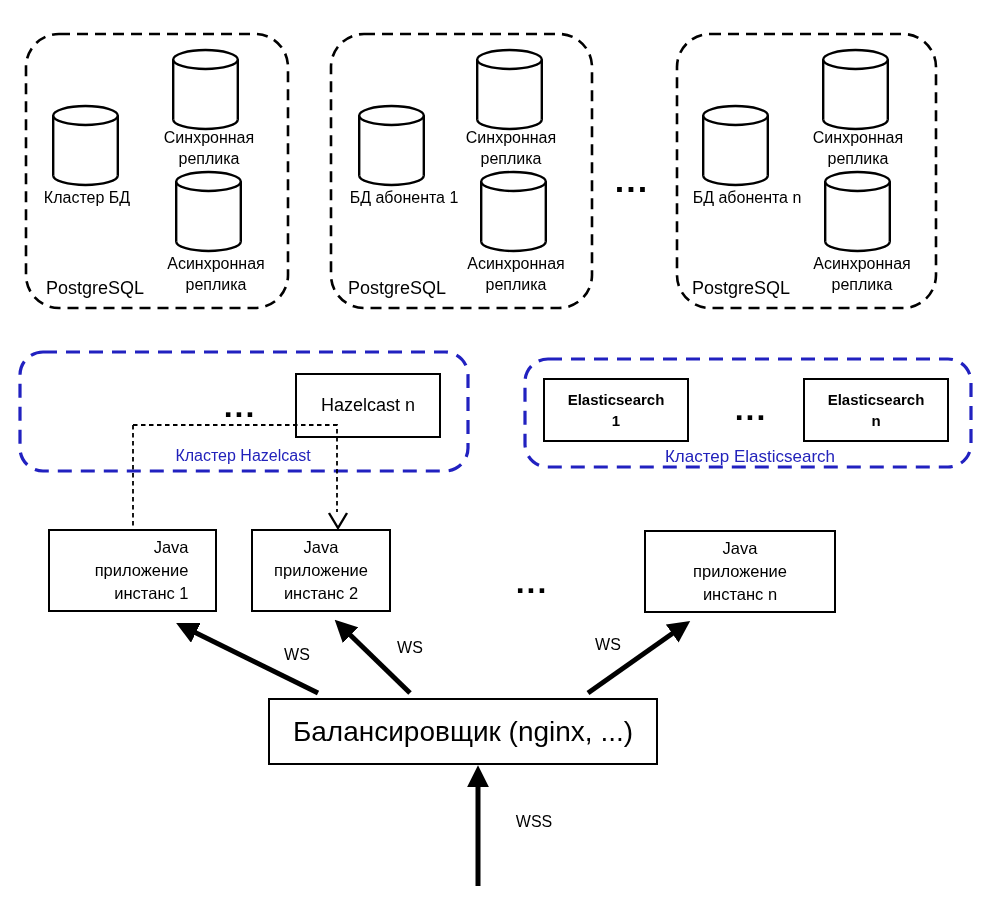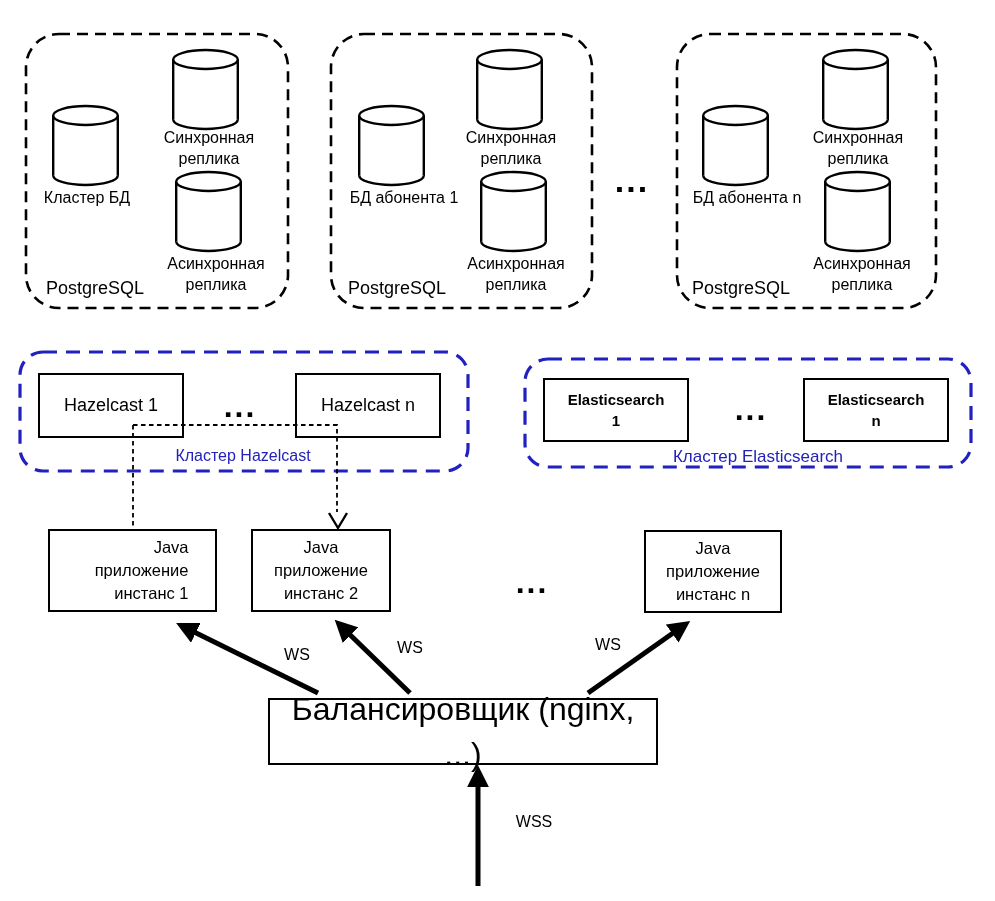--- a/index.html
+++ b/index.html
@@ -14,21 +14,21 @@
   .dashline{fill:none;stroke:#000;stroke-width:1.8;stroke-dasharray:4.5 3.5;}
   .vhead{fill:none;stroke:#000;stroke-width:2.4;}
   .thick{stroke:#000;stroke-width:5;}
   .box{position:absolute;box-sizing:border-box;background:#fff;border:2.6px solid #000;
        display:flex;align-items:center;justify-content:center;text-align:center;line-height:1.4;}
   .hz-node{font-size:18px;}
   .es-node{font-size:15px;font-weight:bold;}
   .es-node .inner{width:102px;}
   .java-node{font-size:16.5px;}
   .java-node .inner{width:112px;}
-  .balancer-box{font-size:32px;}
+  .balancer-box{font-size:28px;}
   .lbl{position:absolute;text-align:center;transform:translateX(-50%);font-size:16px;line-height:1.3;white-space:nowrap;}
   .wrap{white-space:normal;}
   .pg-lbl{font-size:18px;}
   .blue-lbl{color:#2222bb;font-size:16px;}
   .es-title{font-size:17px;}
   .dots{font-weight:bold;font-size:32px;letter-spacing:2px;}
   .dots-big{font-size:34px;}
   .edge-lbl{font-size:16px;}
 </style>
 </head>
@@ -80,45 +80,42 @@
   <div class="lbl wrap" style="left:516px;top:254px;width:106px;">Асинхронная реплика</div>
   <div class="lbl pg-lbl" style="left:397px;top:277px;">PostgreSQL</div>
 
   <div class="lbl" style="left:747px;top:188px;">БД абонента n</div>
   <div class="lbl wrap" style="left:858px;top:128px;width:100px;">Синхронная реплика</div>
   <div class="lbl wrap" style="left:862px;top:254px;width:106px;">Асинхронная реплика</div>
   <div class="lbl pg-lbl" style="left:741px;top:277px;">PostgreSQL</div>
 
   <div class="lbl dots dots-big" style="left:632px;top:158px;">...</div>
 
-  <div class="box hz-node" style="left:38px;top:373px;width:146px;height:65px;">
-    <span class="inner">Hazelcast 1</span>
-  </div>
   <div class="box hz-node" style="left:295px;top:373px;width:146px;height:65px;">
     <span class="inner">Hazelcast n</span>
   </div>
   <div class="lbl dots" style="left:240px;top:386px;">...</div>
   <div class="lbl blue-lbl" style="left:243px;top:446px;">Кластер Hazelcast</div>
 
   <div class="box es-node" style="left:543px;top:378px;width:146px;height:64px;">
     <span class="inner">Elasticsearch 1</span>
   </div>
   <div class="box es-node" style="left:803px;top:378px;width:146px;height:64px;">
     <span class="inner">Elasticsearch n</span>
   </div>
   <div class="lbl dots" style="left:751px;top:389px;">...</div>
-  <div class="lbl blue-lbl es-title" style="left:750px;top:446px;margin-left:8px;">Кластер Elasticsearch</div>
+  <div class="lbl blue-lbl es-title" style="left:750px;top:446px;">Кластер Elasticsearch</div>
 
   <div class="box java-node" style="left:48px;top:529px;width:169px;height:83px;text-align:right;">
     <span class="inner">Java приложение инстанс 1</span>
   </div>
   <div class="box java-node" style="left:251px;top:529px;width:140px;height:83px;">
     <span class="inner">Java приложение инстанс 2</span>
   </div>
-  <div class="box java-node" style="left:644px;top:530px;width:138px;height:83px;align-items:center;">
+  <div class="box java-node" style="left:644px;top:530px;width:192px;height:83px;align-items:center;">
     <span class="inner">Java приложение инстанс n</span>
   </div>
   <div class="lbl dots" style="left:532px;top:562px;">...</div>
 
   <div class="box balancer-box" style="left:268px;top:698px;width:390px;height:67px;">
     <span>Балансировщик (nginx, ...)</span>
   </div>
 
   <div class="lbl edge-lbl" style="left:297px;top:645px;">WS</div>
   <div class="lbl edge-lbl" style="left:410px;top:638px;">WS</div>

